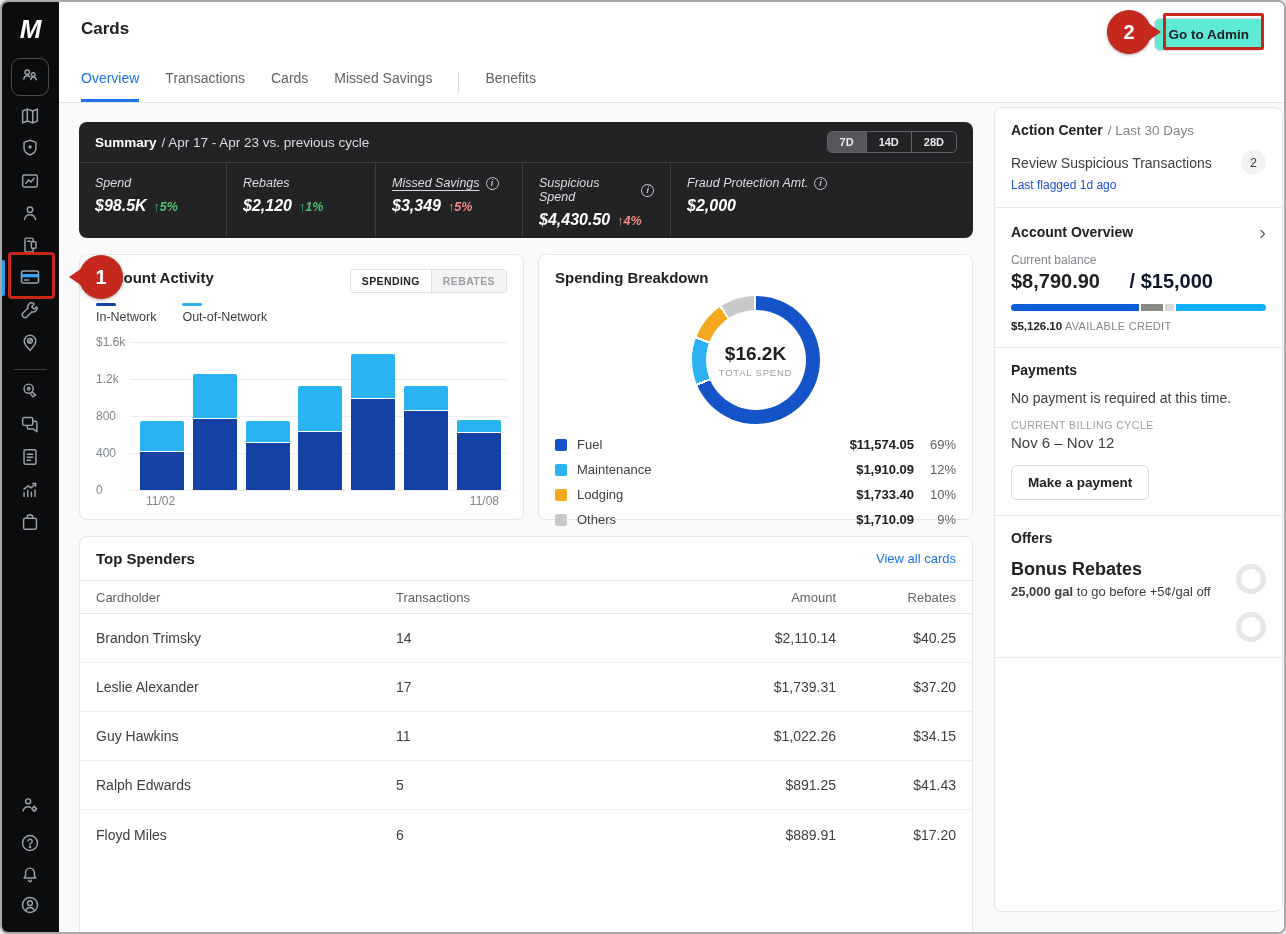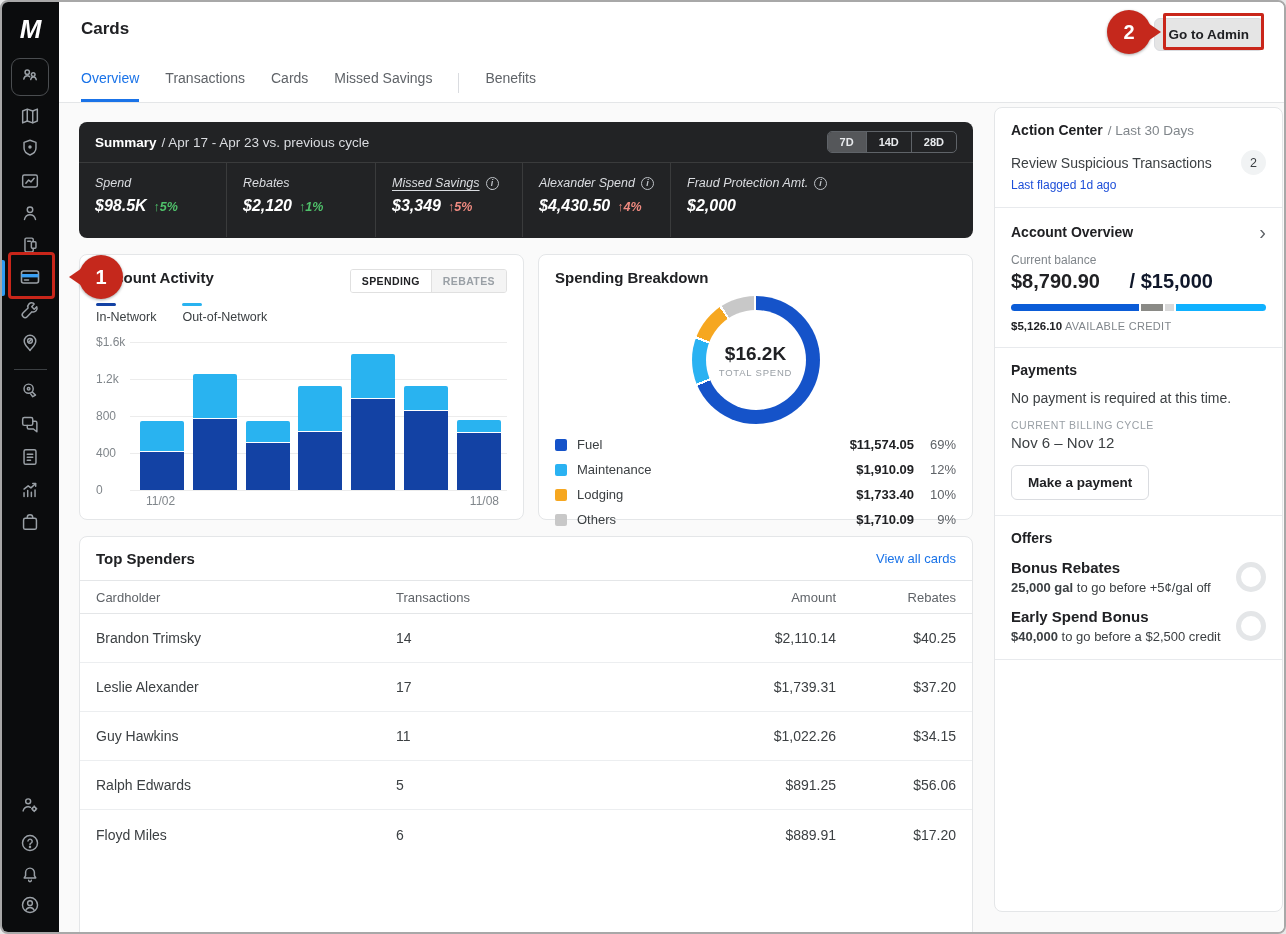--- a/index.html
+++ b/index.html
@@ -20,21 +20,21 @@
   .active-strip{ position:absolute; left:0; top:258px; width:3px; height:36px; background:#2f9bf3; border-radius:0 2px 2px 0;}
 
   
   .header{ position:absolute; left:57px; top:0; width:1229px; height:101px; background:#fff;
            border-bottom:1px solid #e4e6e8; z-index:2;}
   .page-title{ position:absolute; left:22px; top:17px; font-size:17px; font-weight:bold; color:#202124; }
   .tabs{ position:absolute; left:22px; bottom:0; display:flex; align-items:flex-end; gap:26px; height:36px; }
   .tab{ font-size:14px; color:#5f6368; padding-bottom:13px; cursor:pointer; border-bottom:3px solid transparent; }
   .tab.active{ color:#1a73e8; border-bottom-color:#1a73e8; }
   .tab-divider{ width:1px; height:20px; background:#dadce0; margin-bottom:9px; }
-  .admin-btn{ position:absolute; right:24px; top:16px; background:#e5e5e5; border:1px solid #dadce0; border-radius:6px;
+  .admin-btn{ position:absolute; right:24px; top:16px; background:#5eead4; border:1px solid #dadce0; border-radius:6px;
               padding:8px 14px; font-size:13.5px; font-weight:bold; color:#202124; cursor:pointer; }
 
   
   .content{ position:absolute; left:57px; top:101px; width:1229px; height:833px; background:#fafafa; }
   .card{ position:absolute; background:#fff; border:1px solid #e4e6e8; border-radius:8px; }
 
   
   .summary{ left:20px; top:19px; width:894px; height:116px; background:#222325; border:none; color:#fff; }
   .summary-head{ display:flex; align-items:center; height:41px; padding:0 16px; border-bottom:1px solid #3a3b3c; }
   .summary-title{ font-size:13.5px; font-weight:bold; }
@@ -121,21 +121,21 @@
   .progress div:first-child{ border-radius:4px 0 0 4px; }
   .progress div:last-child{ border-radius:0 4px 4px 0; }
   .ao-avail{ margin-top:9px; font-size:11px; color:#80868b; letter-spacing:.3px;}
   .ao-avail b{ color:#202124; font-size:11.5px; letter-spacing:0;}
   .pay-msg{ font-size:14px; color:#3c4043; margin-top:12px; }
   .cycle-label{ font-size:10.5px; color:#9aa0a6; letter-spacing:.5px; margin-top:13px; }
   .cycle{ font-size:15px; color:#3c4043; margin-top:3px; }
   .pay-btn{ margin-top:14px; background:#fff; border:1px solid #dadce0; border-radius:6px; padding:9px 16px;
             font-size:13.5px; font-weight:bold; color:#202124; cursor:pointer; font-family:"Liberation Sans",sans-serif;}
   .offer{ display:flex; align-items:center; margin-top:13px; }
-  .offer-title{ font-size:15px; font-weight:bold; color:#202124; }
+  .offer-title{ font-size:18px; font-weight:bold; color:#202124; }
   .offer-desc{ font-size:13px; color:#3c4043; margin-top:4px; }
   .offer-ring{ margin-left:auto; width:30px; height:30px; border:5px solid #e4e6e8; border-radius:50%; flex:none;}
 
   
   .red-box{ position:absolute; border:3px solid #c9261a; border-radius:4px; z-index:40; pointer-events:none; }
   .balloon{ position:absolute; width:44px; height:44px; background:#c5281c; border-radius:50%; color:#fff;
             font-size:20px; font-weight:bold; display:flex; align-items:center; justify-content:center; z-index:41;
             box-shadow:0 1px 3px rgba(0,0,0,.35); }
   .balloon.point-left::before{ content:""; position:absolute; right:calc(100% - 6px); top:50%; transform:translateY(-50%);
             border:11px solid transparent; border-right:16px solid #c5281c; }
@@ -325,21 +325,21 @@
               <span>Missed Savings</span>
               <span class="info-i">i</span>
             </div>
           <div class="metric-value">
               <span>$3,349</span>
               <span class="delta bad">↑5%</span>
             </div>
         </div>
         <div class="metric m3">
           <div class="metric-label">
-              <span>Alexander Spend</span>
+              <span>Suspicious Spend</span>
               <span class="info-i">i</span>
             </div>
           <div class="metric-value">
               <span>$4,430.50</span>
               <span class="delta bad">↑4%</span>
             </div>
         </div>
         <div class="metric m4">
           <div class="metric-label">
               <span>Fraud Protection Amt.</span>
@@ -483,21 +483,21 @@
       <div class="t-grid t-row">
         <span>Guy Hawkins</span>
           <span>11</span>
         <span class="col-r">$1,022.26</span>
           <span class="col-r">$34.15</span>
       </div>
       <div class="t-grid t-row">
         <span>Ralph Edwards</span>
           <span>5</span>
         <span class="col-r">$891.25</span>
-          <span class="col-r">$56.06</span>
+          <span class="col-r">$41.43</span>
       </div>
       <div class="t-grid t-row">
         <span>Floyd Miles</span>
           <span>6</span>
         <span class="col-r">$889.91</span>
           <span class="col-r">$17.20</span>
       </div>
     </section>
 
     <aside class="card rpanel">
@@ -544,24 +544,20 @@
       <div class="rsection" style="border-bottom:1px solid #e8eaed">
         <div class="r-title">Offers</div>
         <div class="offer">
           <div>
             <div class="offer-title">Bonus Rebates</div>
             <div class="offer-desc"><b>25,000 gal</b><span> to go before +5¢/gal off</span></div>
           </div>
           <span class="offer-ring"></span>
         </div>
         <div class="offer">
-          <div>
-            <div class="offer-title">Early Spend Bonus</div>
-            <div class="offer-desc"><b>$40,000</b><span> to go before a $2,500 credit</span></div>
-          </div>
           <span class="offer-ring"></span>
         </div>
       </div>
     </aside>
   </main>
 
   <div class="red-box" style="left:6px; top:250px; width:47px; height:47px;"></div>
   <div class="balloon point-left" style="left:77px; top:253px;">1</div>
   <div class="red-box" style="left:1161px; top:11px; width:101px; height:37px; border-radius:2px;"></div>
   <div class="balloon point-right" style="left:1105px; top:8px;">2</div>

